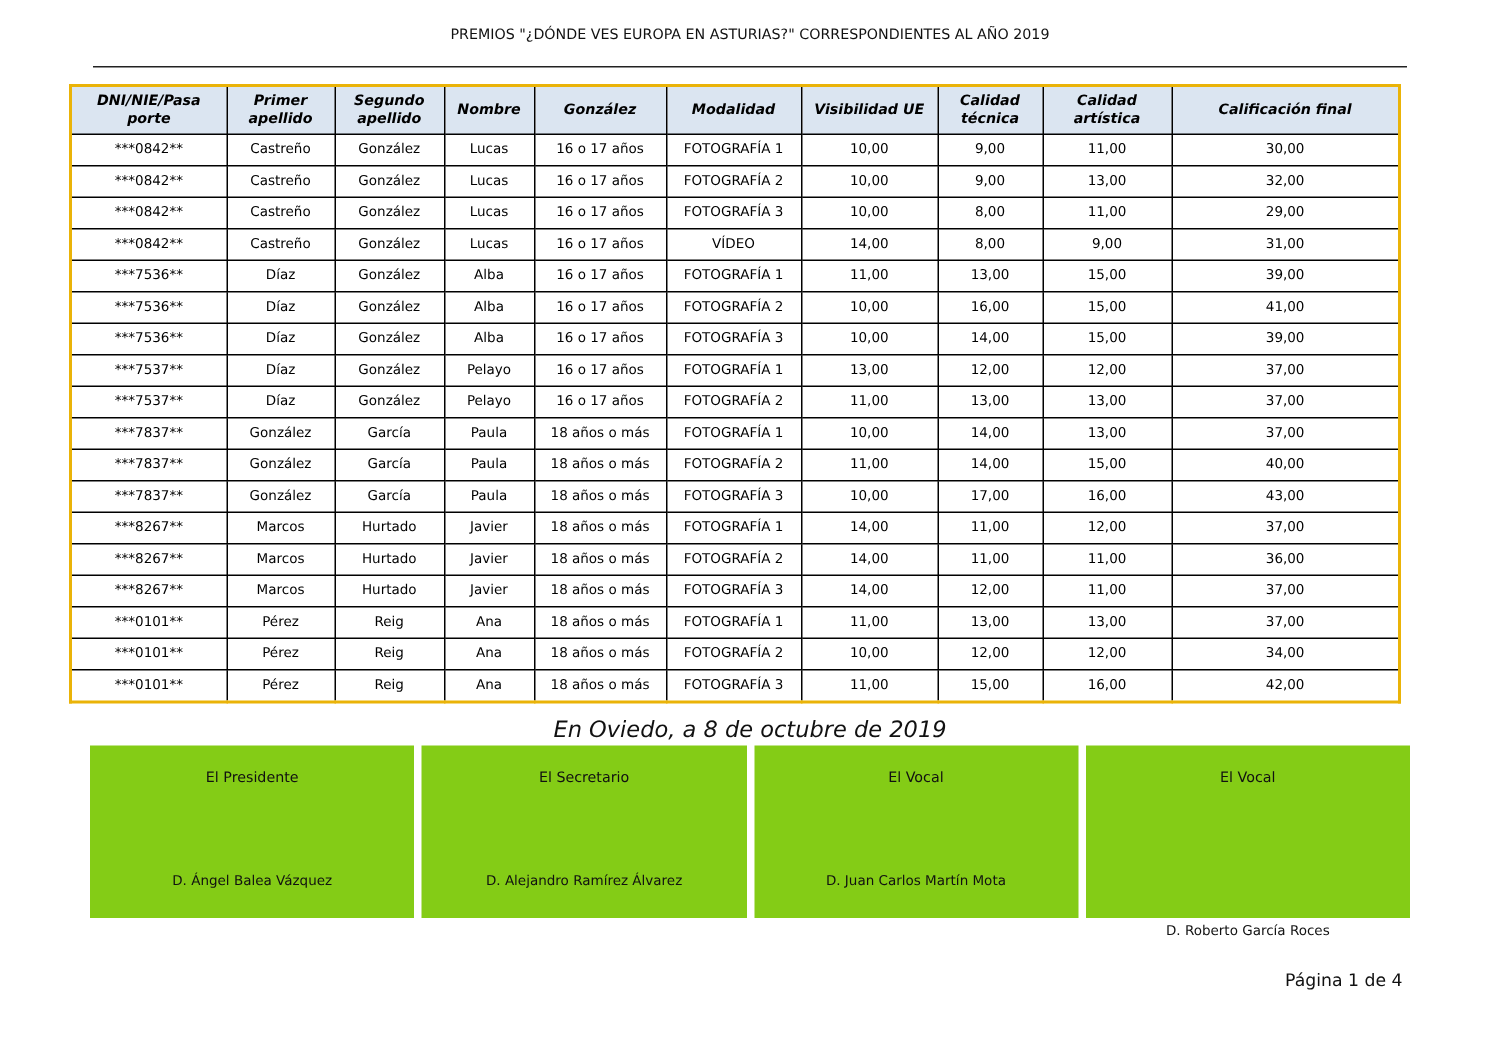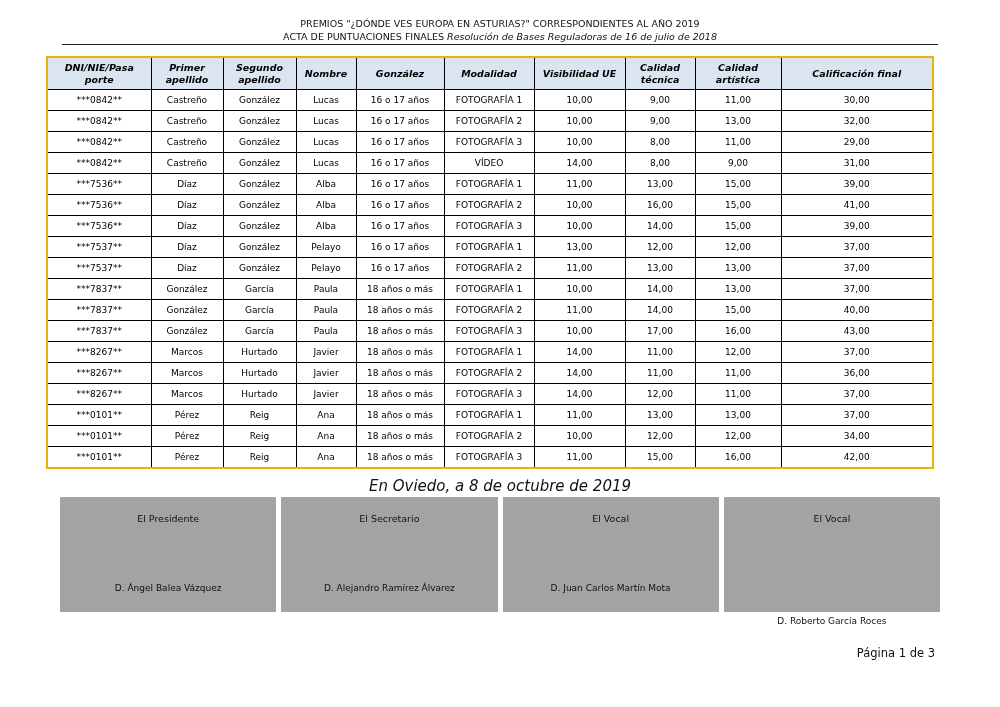--- a/index.html
+++ b/index.html
@@ -22,38 +22,37 @@
               font-size:9.5px;height:31px;line-height:12px;}
   table.score tbody td{height:20px;background:#fff;}
 
   
   .date-line{position:absolute;top:477px;left:0;right:0;text-align:center;
              font-style:italic;font-size:15px;color:#111;}
 
   
   .sig-row{position:absolute;top:497px;left:60px;width:880px;height:115px;
            display:flex;gap:5px;}
-  .sig-box{flex:1 1 0;background:#a3a3a3;position:relative;}
+  .sig-box{flex:1 1 0;background:#84cc16;position:relative;}
   .sig-role{position:absolute;top:16px;left:0;right:0;text-align:center;
             font-size:9.5px;color:#111;}
   .sig-name{position:absolute;top:86px;left:0;right:0;text-align:center;
             font-size:9px;color:#111;}
   .sig-box:nth-child(4) .sig-name{top:96px;margin-top:23px;}
 
   
   .page-num{position:absolute;top:646px;right:65px;font-size:11.5px;color:#111;}
 </style>
 </head>
 <body>
 
 <div class="page">
 
   <div class="title">
     <div>PREMIOS "¿DÓNDE VES EUROPA EN ASTURIAS?" CORRESPONDIENTES AL AÑO 2019</div>
-    <div><span>ACTA DE PUNTUACIONES FINALES </span><span class="it">Resolución de Bases Reguladoras de 16 de julio de 2018</span></div>
   </div>
   <div class="rule"></div>
 
   <table class="score">
     <colgroup>
       <col style="width:104px">
         <col style="width:72px">
         <col style="width:73px">
       <col style="width:60px">
         <col style="width:88px">
@@ -311,15 +310,15 @@
       <div class="sig-box">
         <div class="sig-role">El Vocal</div>
         <div class="sig-name">D. Juan Carlos Martín Mota</div>
       </div>
       <div class="sig-box">
         <div class="sig-role">El Vocal</div>
         <div class="sig-name">D. Roberto García Roces</div>
       </div>
     </div>
 
-  <div class="page-num">Página 1 de 3</div>
+  <div class="page-num">Página 1 de 4</div>
 
 </div>
 
 </body></html>

